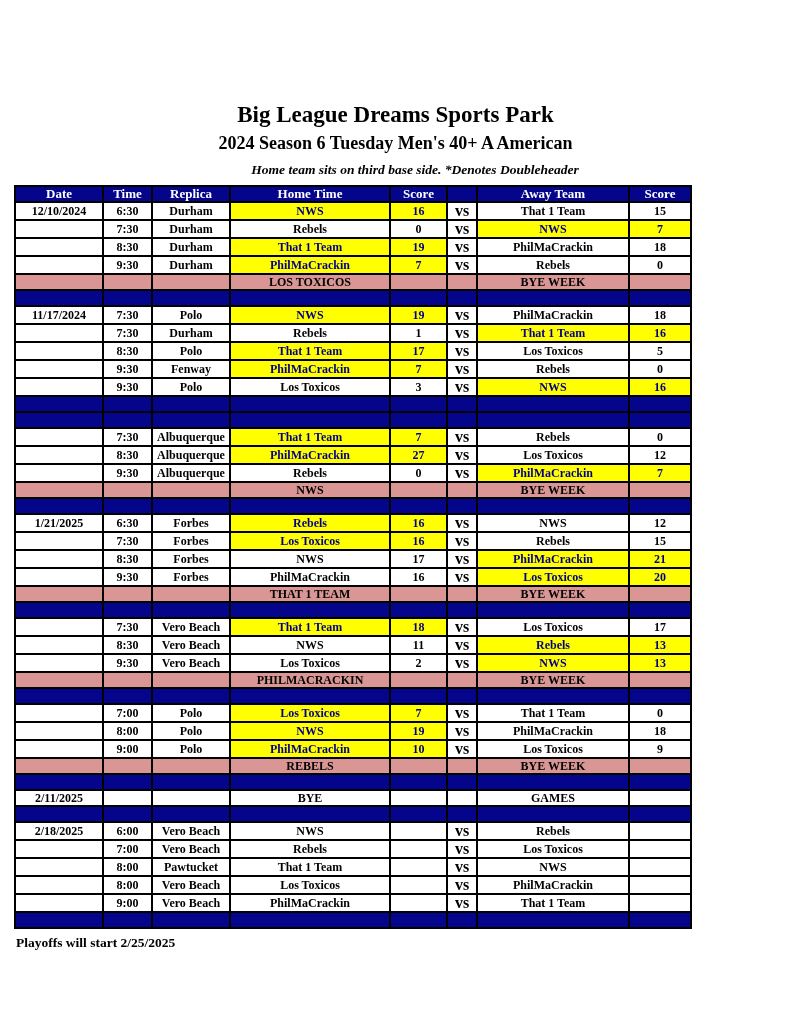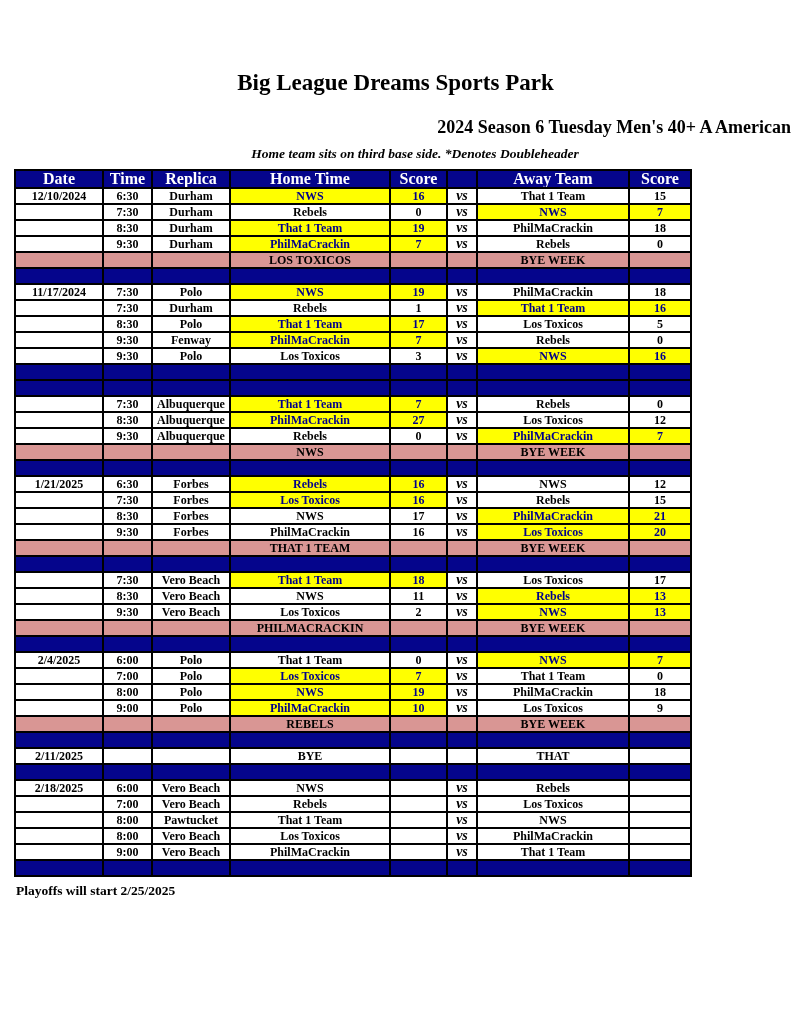--- a/index.html
+++ b/index.html
@@ -10,48 +10,48 @@
   }
   html,body{margin:0;padding:0;}
   body{
     width:791px;height:1024px;background:#ffffff;
     font-family:"Liberation Serif", serif;
     color:#000;
     overflow:hidden;
   }
   .title{
     text-align:center;font-weight:bold;font-size:23px;
-    margin-top:70px;line-height:1.1;
+    margin-top:102px;line-height:1.1;
   }
   .subtitle{
-    text-align:right;font-weight:bold;font-size:18px;
-    margin-top:23px;line-height:1.1;
+    text-align:center;font-weight:bold;font-size:18px;
+    margin-top:7px;line-height:1.1;
   }
   .note{
     text-align:center;font-weight:bold;font-style:italic;font-size:13.5px;
     margin-top:9px;line-height:1.1;padding-left:39px;
   }
   table.sched{
     border-collapse:collapse;table-layout:fixed;
     width:676px;margin:7px 0 0 14px;
   }
   .sched th,.sched td{
     border:2px solid #000;
     height:14px;padding:0 2px;
     text-align:center;vertical-align:middle;
     font-weight:bold;font-size:12px;line-height:1;
     overflow:hidden;white-space:nowrap;
   }
   .sched th{
-    background:var(--navy);color:#fff;font-size:16px;
+    background:var(--navy);color:#fff;font-size:13px;
   }
   tr.sep td{background:var(--navy);}
   tr.bye td{background:var(--rose);}
   td.win{background:var(--hl);color:var(--win-text);}
-  td.vs{font-style:italic;font-size:14px;}
+  td.vs{font-size:16px;}
   .footer{
     margin:6px 8px 0 16px;font-weight:bold;font-size:13.5px;
   }
 </style>
 </head>
 <body>
 
 <div class="title">Big League Dreams Sports Park</div>
 <div class="subtitle">2024 Season 6 Tuesday Men's 40+ A American</div>
 <div class="note">Home team sits on third base side.  *Denotes Doubleheader</div>
@@ -364,30 +364,20 @@
         <td></td>
         <td></td>
         <td></td>
         <td></td>
         <td></td>
         <td class="vs"></td>
         <td></td>
         <td></td>
       </tr>
       <tr>
-        <td>2/4/2025</td>
-        <td>6:00</td>
-        <td>Polo</td>
-        <td>That 1 Team</td>
-        <td>0</td>
-        <td class="vs">vs</td>
-        <td class="win">NWS</td>
-        <td class="win">7</td>
-      </tr>
-      <tr>
         <td></td>
         <td>7:00</td>
         <td>Polo</td>
         <td class="win">Los Toxicos</td>
         <td class="win">7</td>
         <td class="vs">vs</td>
         <td>That 1 Team</td>
         <td>0</td>
       </tr>
       <tr>
@@ -430,21 +420,21 @@
         <td></td>
         <td></td>
       </tr>
       <tr>
         <td>2/11/2025</td>
         <td></td>
         <td></td>
         <td>BYE</td>
         <td></td>
         <td class="vs"></td>
-        <td>THAT</td>
+        <td>GAMES</td>
         <td></td>
       </tr>
       <tr class="sep">
         <td></td>
         <td></td>
         <td></td>
         <td></td>
         <td></td>
         <td class="vs"></td>
         <td></td>

